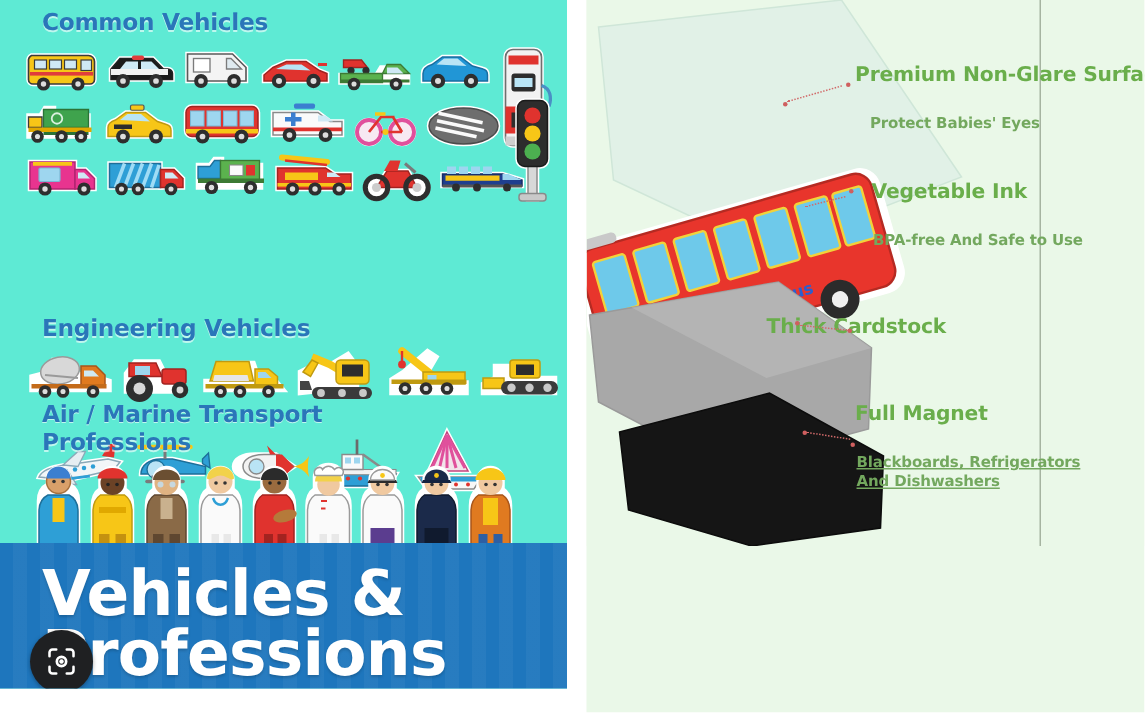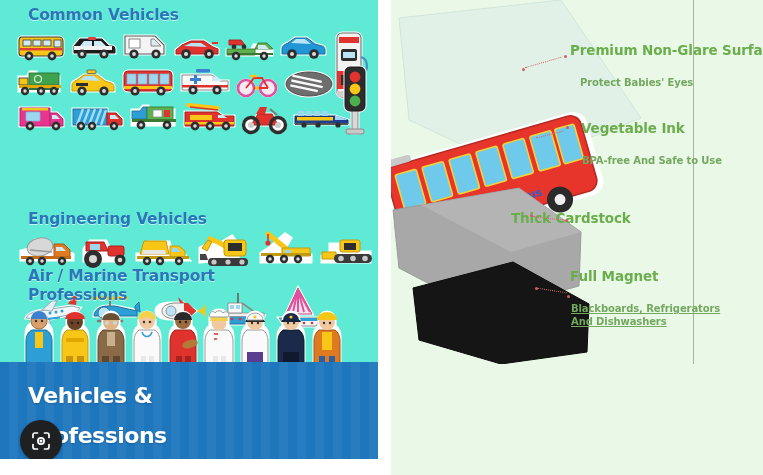--- a/index.html
+++ b/index.html
@@ -71,21 +71,21 @@
     );
     pointer-events: none;
   }
   .banner-title {
     position: absolute;
     left: 28px; top: 14px;
     width: 330px;
     color: #ffffff;
     font-family: "DejaVu Sans", sans-serif;
     font-weight: bold;
-    font-size: 22px;
+    font-size: 42px;
     line-height: 40px;
     letter-spacing: -0.5px;
     text-shadow: 0 1px 2px rgba(0,0,0,0.18);
   }
   .lens-badge {
     position: absolute;
     left: 20px; top: 420px;
     width: 42px; height: 42px;
     border-radius: 50%;
     background: #1f2022;

